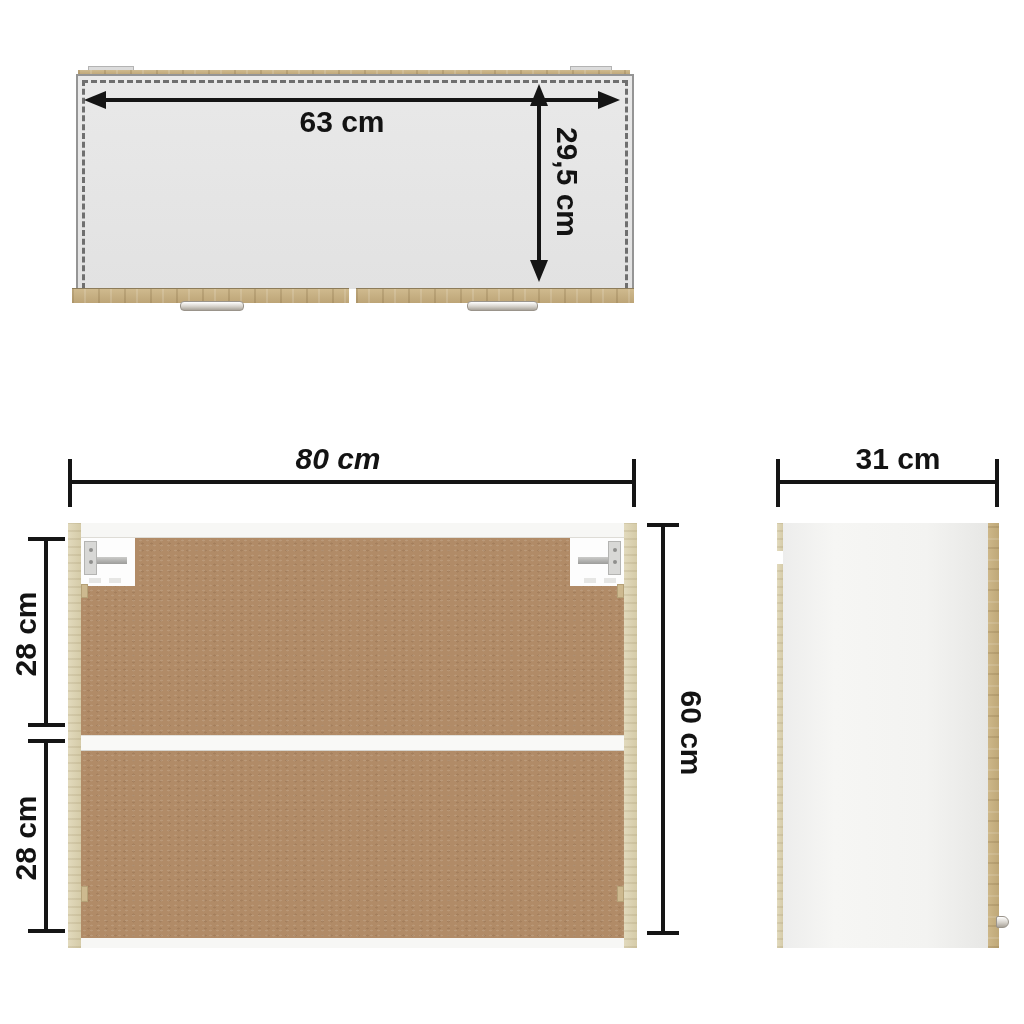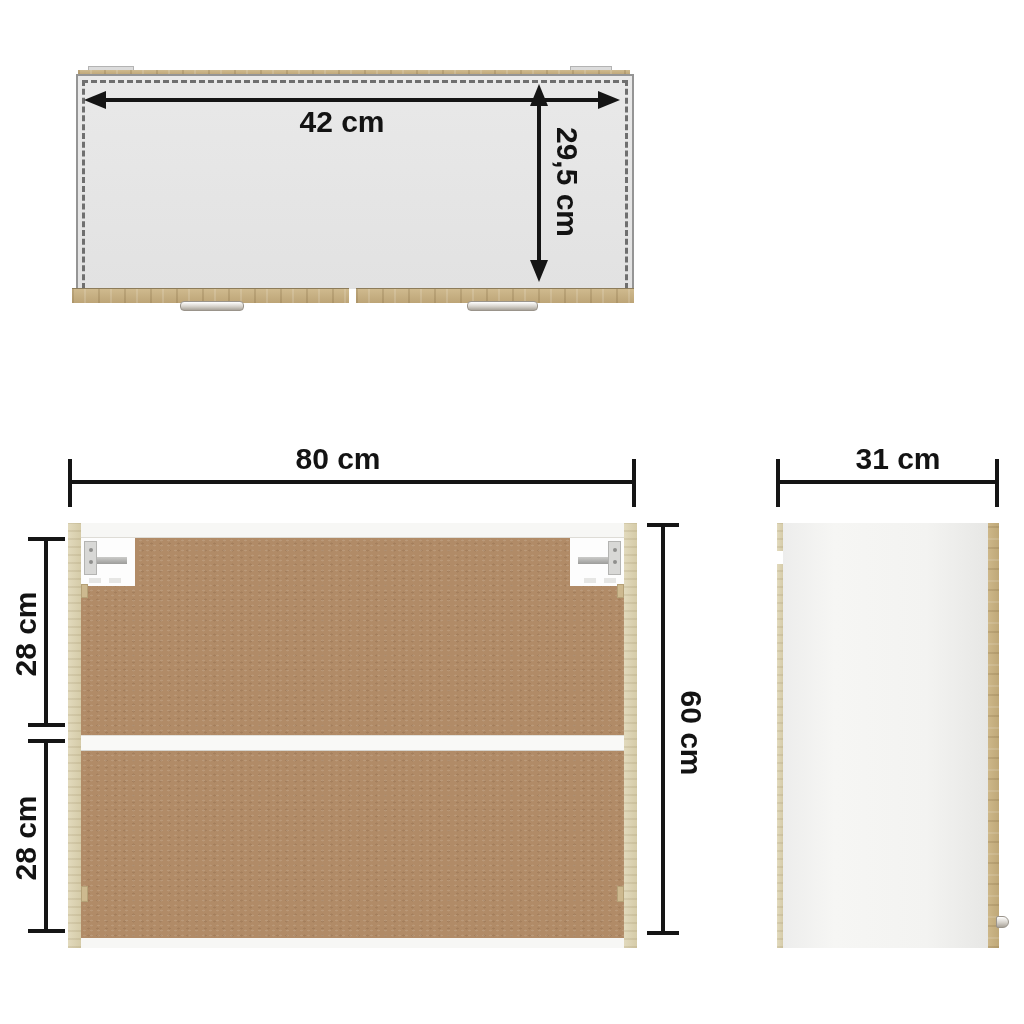--- a/index.html
+++ b/index.html
@@ -81,21 +81,21 @@
 
     <div class="abs oak-h" style="left:72px;top:288px;width:277px;height:15px;border-top:1px solid #8d7c5a;box-sizing:border-box;"></div>
     <div class="abs oak-h" style="left:356px;top:288px;width:278px;height:15px;border-top:1px solid #8d7c5a;box-sizing:border-box;"></div>
     <div class="abs silver" style="left:180px;top:301px;width:64px;height:10px;"></div>
     <div class="abs silver" style="left:467px;top:301px;width:71px;height:10px;"></div>
 
     <div>
       <div class="abs arrow arrow-left" style="left:84px;top:91px;"></div>
       <div class="abs dim" style="left:102px;top:98px;width:500px;height:4px;"></div>
       <div class="abs arrow arrow-right" style="left:598px;top:91px;"></div>
-      <div class="dim-label" style="left:342px;top:122px;">42 cm</div>
+      <div class="dim-label" style="left:342px;top:122px;">63 cm</div>
     </div>
 
     <div>
       <div class="abs arrow arrow-up" style="left:530px;top:84px;"></div>
       <div class="abs dim" style="left:537px;top:104px;width:4px;height:158px;"></div>
       <div class="abs arrow arrow-down" style="left:530px;top:260px;"></div>
       <div class="dim-label rot-cw" style="left:567px;top:182px;">29,5 cm</div>
     </div>
   </div>
 
@@ -127,21 +127,21 @@
     <div class="abs peg" style="left:81px;top:886px;width:7px;height:16px;"></div>
     <div class="abs peg" style="left:617px;top:886px;width:7px;height:16px;"></div>
 
     <div class="abs shelf" style="left:81px;top:735px;width:543px;height:16px;"></div>
     <div class="abs board-white" style="left:81px;top:938px;width:543px;height:10px;"></div>
 
     <div>
       <div class="abs dim" style="left:68px;top:459px;width:4px;height:48px;"></div>
       <div class="abs dim" style="left:68px;top:480px;width:568px;height:4px;"></div>
       <div class="abs dim" style="left:632px;top:459px;width:4px;height:48px;"></div>
-      <div class="dim-label" style="left:338px;top:459px;">80 cm</div>
+      <div class="dim-label" style="left:338px;top:459px;font-style:italic;">80 cm</div>
     </div>
 
     <div>
       <div class="abs dim" style="left:28px;top:537px;width:37px;height:4px;"></div>
       <div class="abs dim" style="left:44px;top:537px;width:4px;height:190px;"></div>
       <div class="abs dim" style="left:28px;top:723px;width:37px;height:4px;"></div>
       <div class="dim-label rot-ccw" style="left:26px;top:634px;">28 cm</div>
     </div>
 
     <div>

